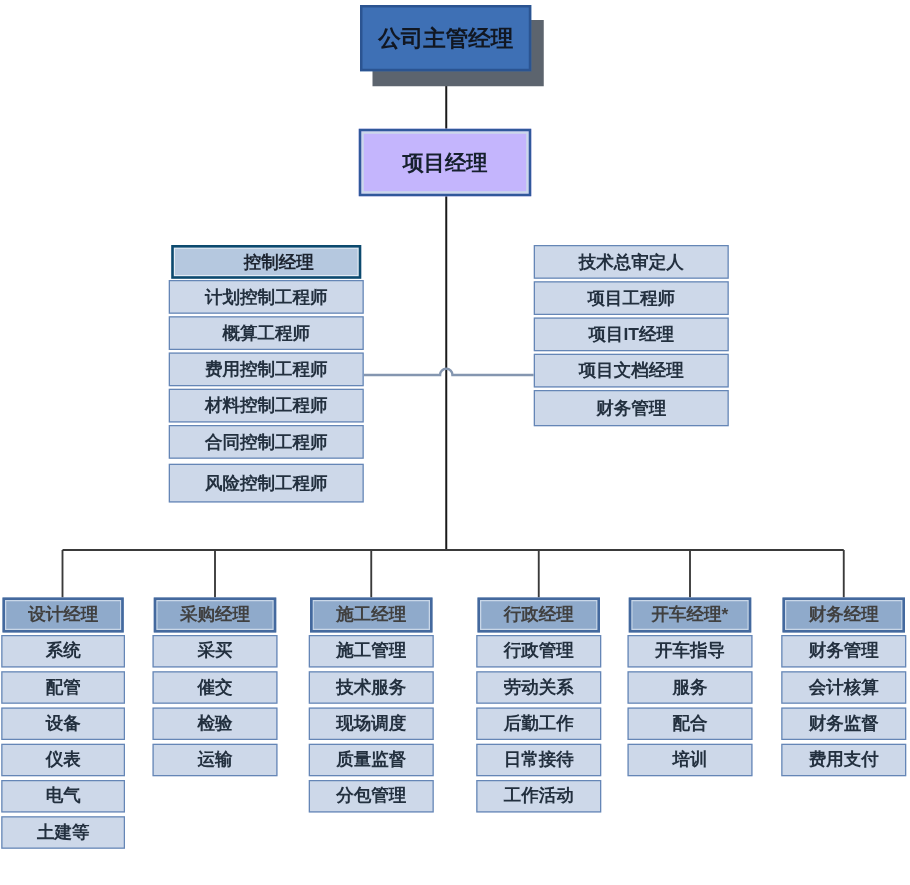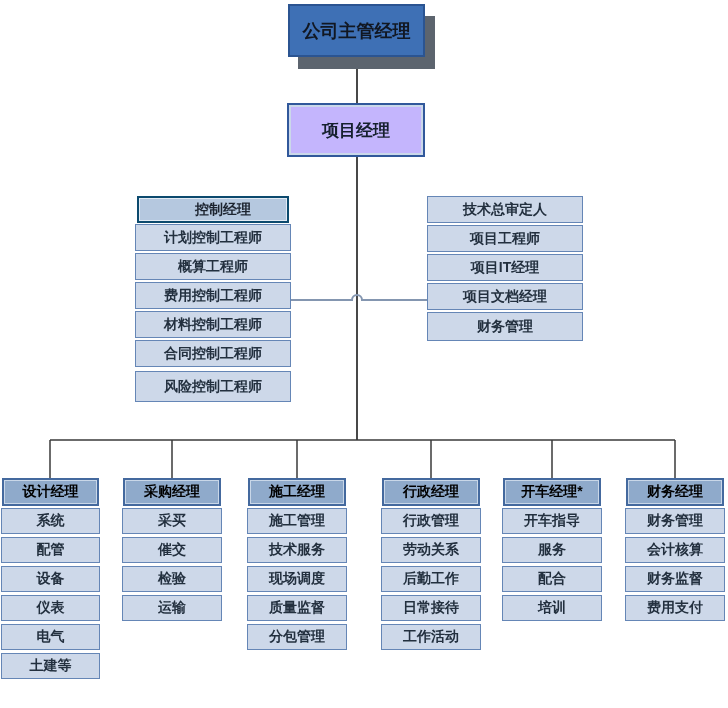--- a/index.html
+++ b/index.html
@@ -46,21 +46,21 @@
   }
   .control-items .node-item:last-child{margin-top:4px;height:31px;}
   .staff-items .node-item:last-child{margin-top:2px;height:29px;}
 
   .dept{position:absolute;top:478px;z-index:2;}
   .dept-header{
     height:28px;margin:0 1px 2px 1px;
     background:#8FAACB;border:2px solid #44699E;
     box-shadow:inset 0 0 0 1px #C9D7E8;
     display:flex;align-items:center;justify-content:center;
-    font-size:14px;color:#000000;box-sizing:border-box;
+    font-size:14px;color:#404040;box-sizing:border-box;
   }
   .dept-items .node-item{height:26px;margin-bottom:3px;}
 </style>
 </head>
 <body>
 
 <div class="canvas">
 
   <svg class="connectors" width="728" height="708" viewBox="0 0 728 708">
 

